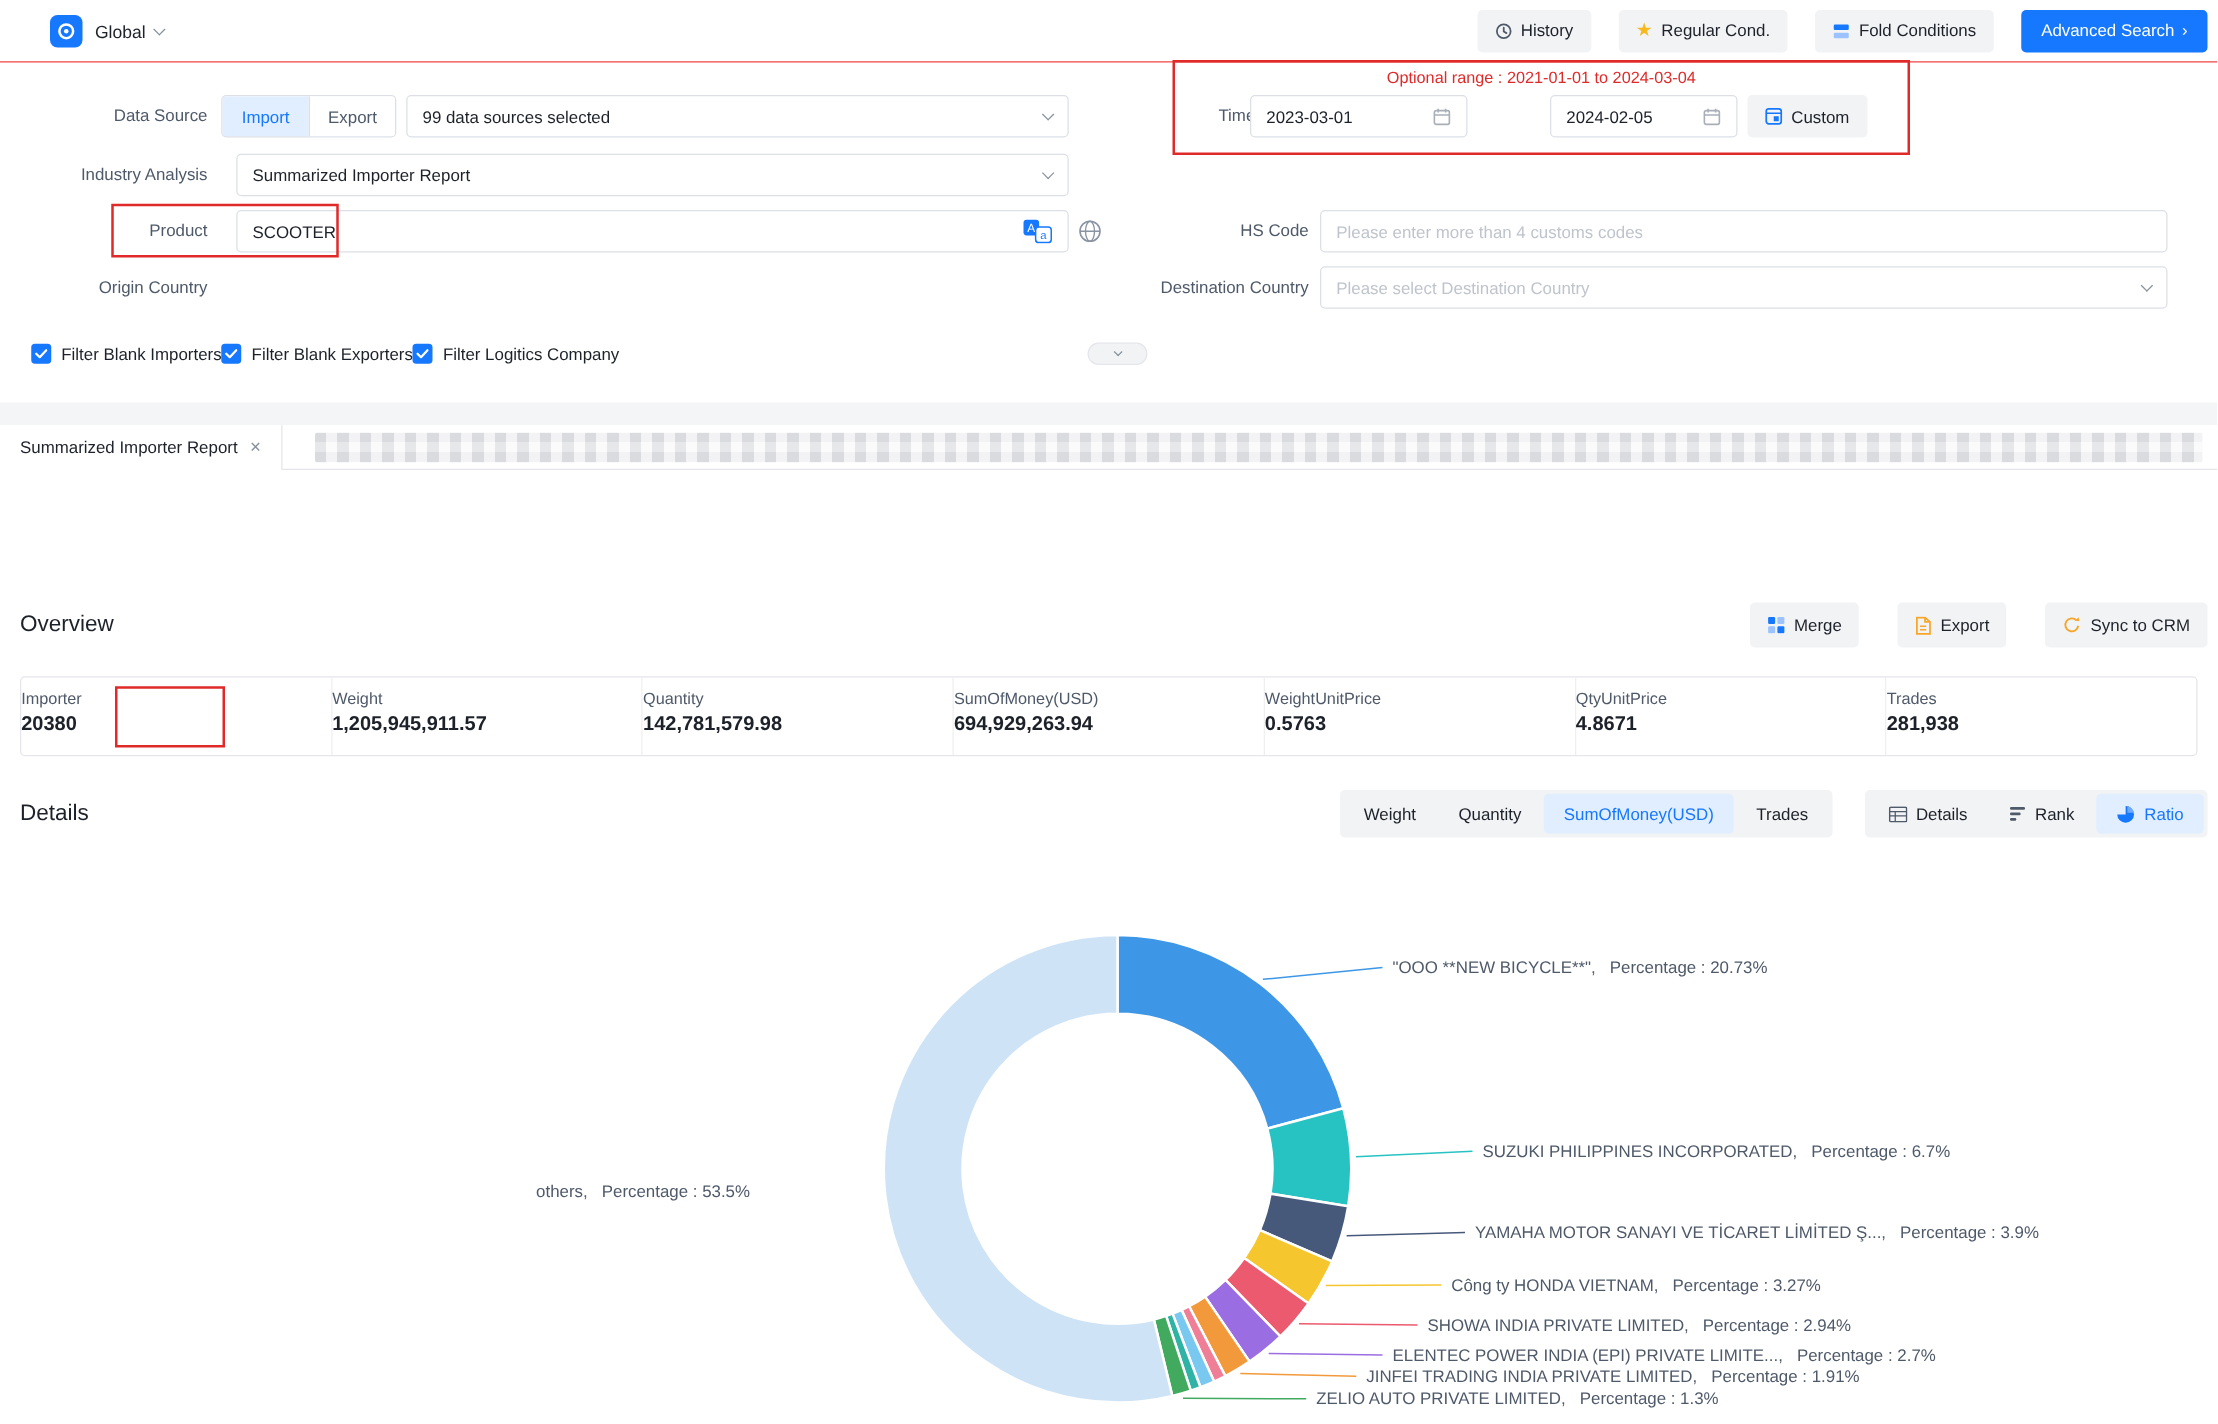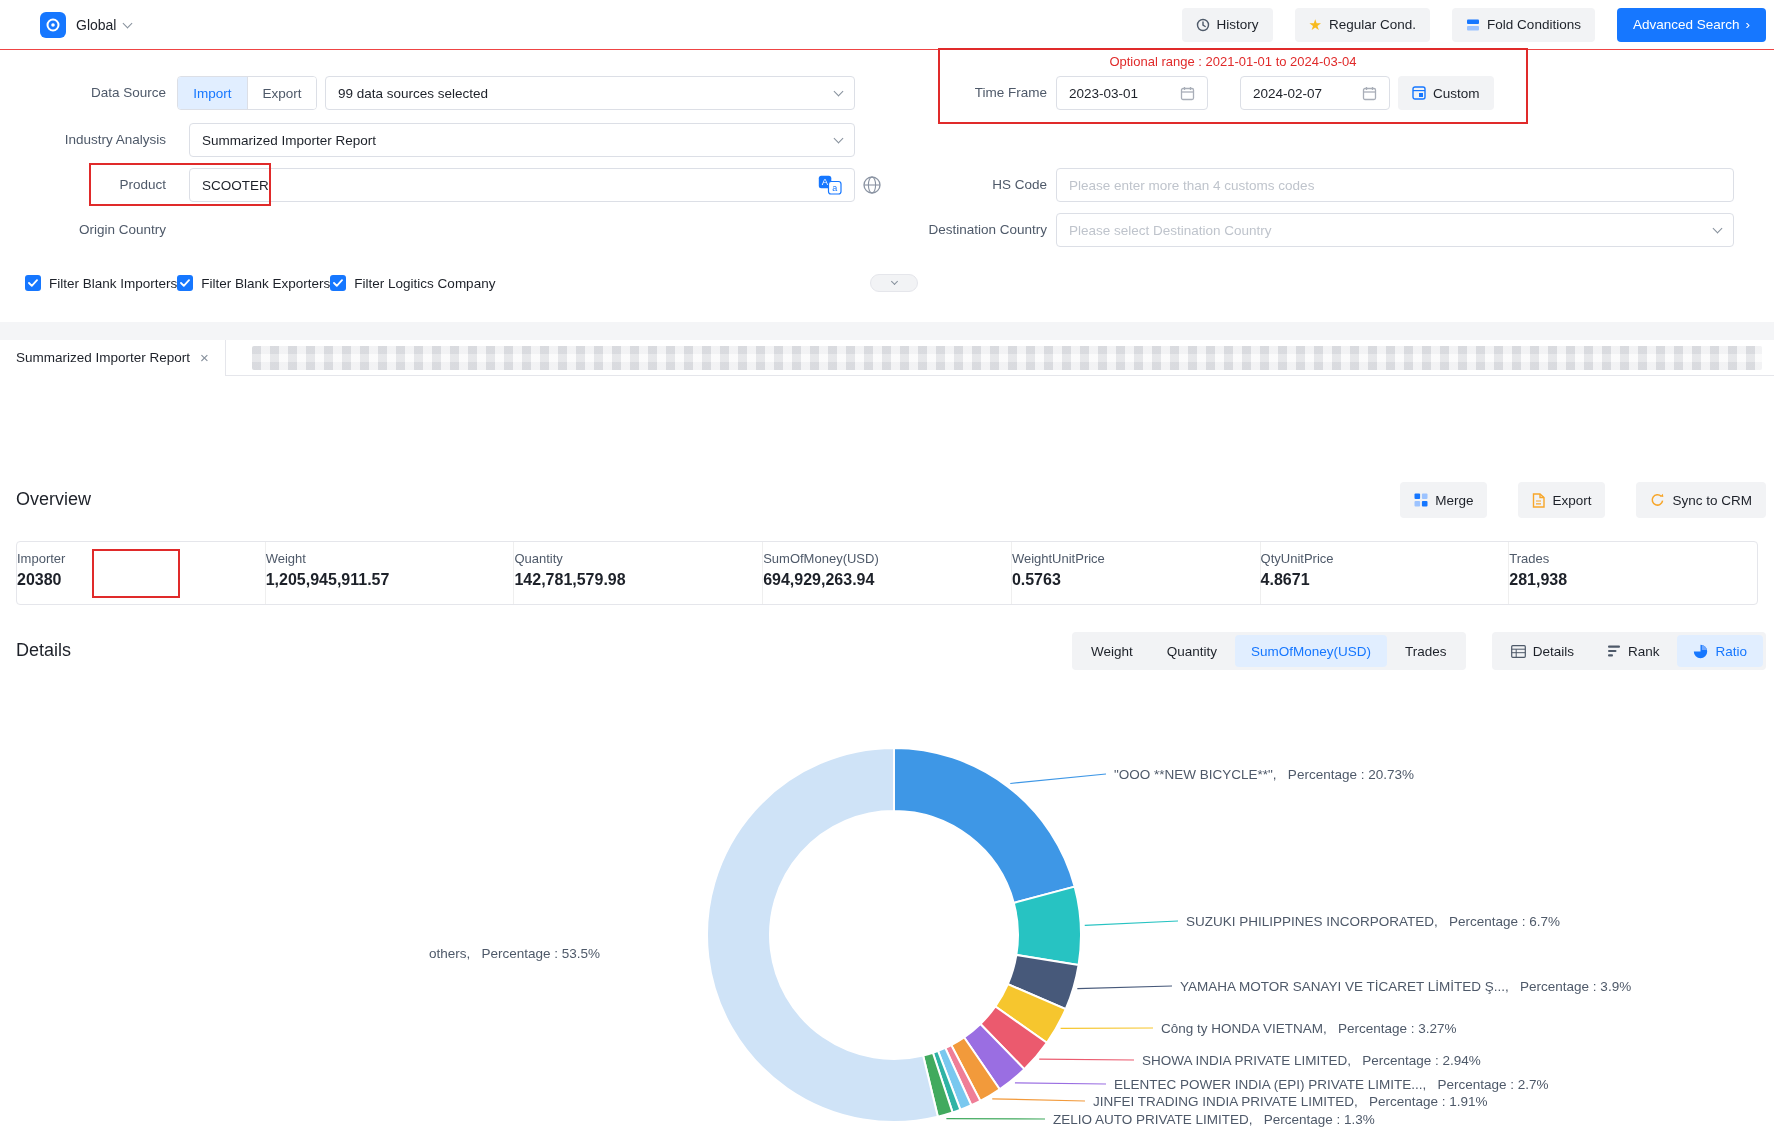--- a/index.html
+++ b/index.html
@@ -103,30 +103,30 @@
     <div class="seg-item active">Import</div>
     <div class="seg-item">Export</div>
   </div>
   <div class="field" style="left:325px;top:76px;width:530px">
     <span>99 data sources selected</span>
     <i class="chev"></i>
   </div>
 
   <div class="rednote" style="left:938px;top:54px;width:590px">Optional range : 2021-01-01 to 2024-03-04</div>
   <div class="flabel" style="left:889px;top:76px;width:158px">Time Frame</div>
-  <div class="field" style="left:1056px;top:76px;width:152px">
+  <div class="field" style="left:1000px;top:76px;width:174px">
     <span>2023-03-01</span>
     <svg width="15" height="15" viewBox="0 0 15 15">
         <rect x="1.5" y="2.5" width="12" height="11" rx="1.5" fill="none" stroke="#a9aeb8" stroke-width="1.3"></rect>
         <path d="M1.5 6h12" stroke="#a9aeb8" stroke-width="1.3"></path>
         <path d="M4.5 1v3M10.5 1v3" stroke="#a9aeb8" stroke-width="1.3"></path>
       </svg>
   </div>
   <div class="field" style="left:1240px;top:76px;width:150px">
-    <span>2024-02-07</span>
+    <span>2024-02-05</span>
     <svg width="15" height="15" viewBox="0 0 15 15">
         <rect x="1.5" y="2.5" width="12" height="11" rx="1.5" fill="none" stroke="#a9aeb8" stroke-width="1.3"></rect>
         <path d="M1.5 6h12" stroke="#a9aeb8" stroke-width="1.3"></path>
         <path d="M4.5 1v3M10.5 1v3" stroke="#a9aeb8" stroke-width="1.3"></path>
       </svg>
   </div>
   <button class="btn-gray abs" style="left:1398px;top:76px">
     <svg width="14" height="14" viewBox="0 0 14 14">
         <rect x="1" y="1" width="12" height="12" rx="2" fill="none" stroke="#1677ff" stroke-width="1.4"></rect>
         <path d="M1 4.6h12" stroke="#1677ff" stroke-width="1.2"></path>

